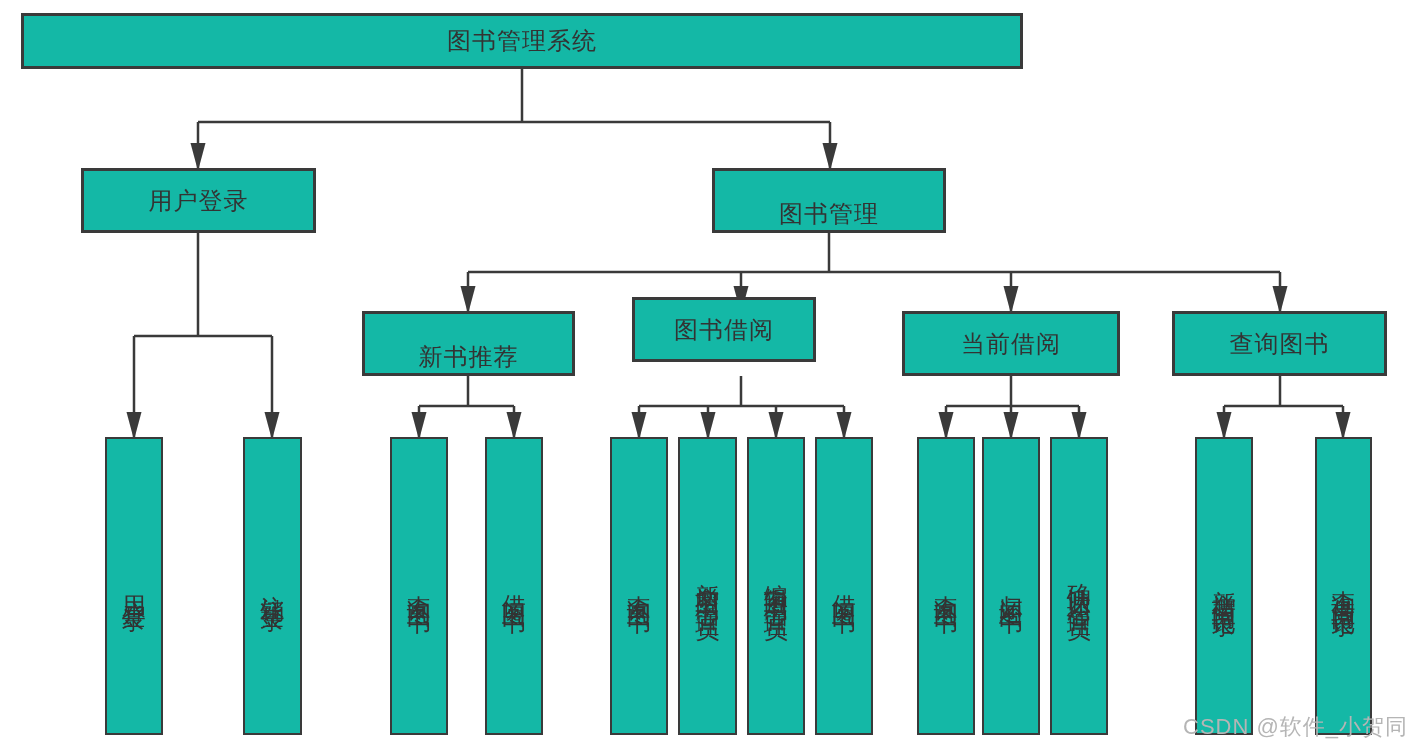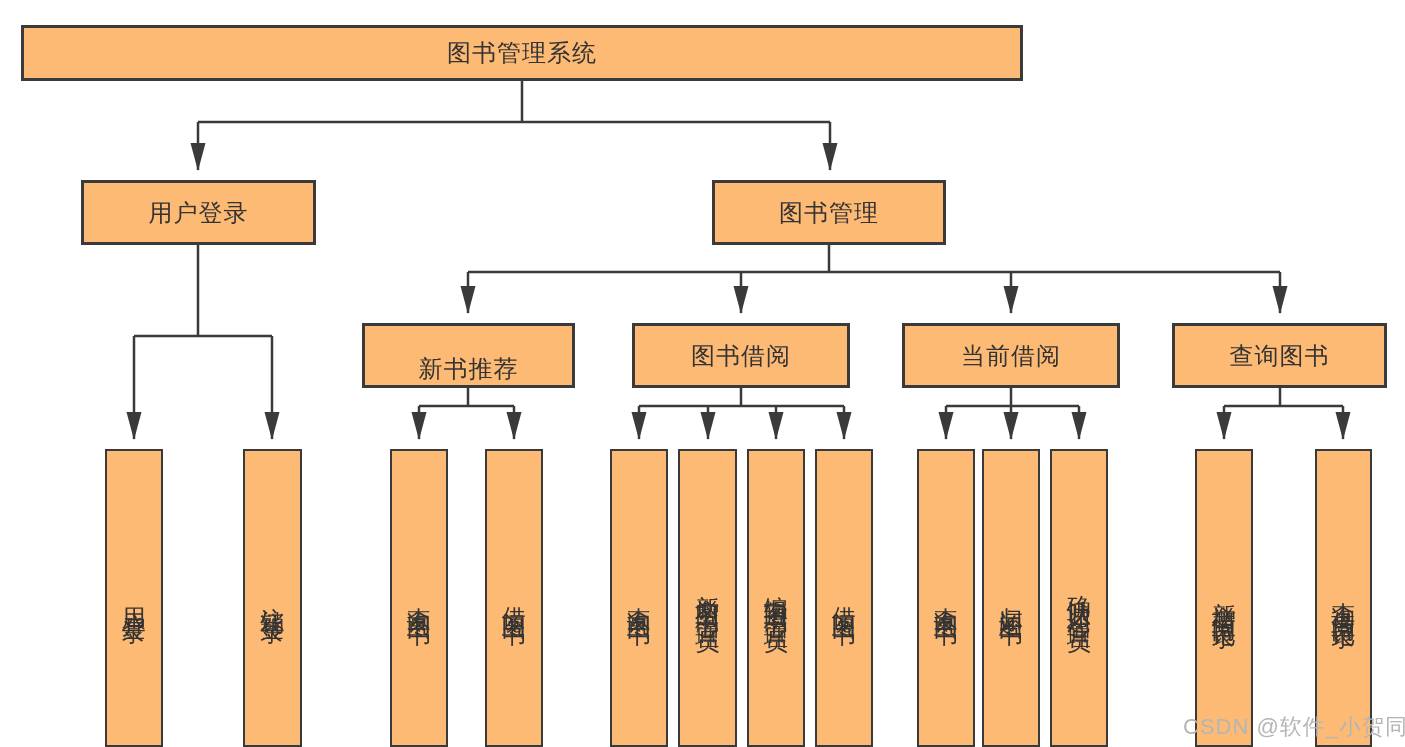--- a/index.html
+++ b/index.html
@@ -23,27 +23,26 @@
     pointer-events: none;
   }
   .ln {
     fill: none;
     stroke: #3a3a3a;
     stroke-width: 2.5;
   }
   .box {
     position: absolute;
     box-sizing: border-box;
-    background: #fdba74;
+    background: #14b8a6;
     border: 3px solid #3a3a3a;
     display: flex;
     align-items: center;
     justify-content: center;
     color: #333333;
-    margin-top: 12px;
   }
   .hlabel {
     font-size: 24px;
     letter-spacing: 1px;
     color: #333333;
     white-space: nowrap;
   }
   .vbox {
     border-width: 2.5px;
   }
@@ -114,28 +113,28 @@
     <line class="ln" x1="1343" y1="406" x2="1343" y2="439" marker-end="url(#arrowhead)"></line>
   </svg>
 
   <div class="box" style="left:21px; top:13px; width:1002px; height:56px;">
     <span class="hlabel">图书管理系统</span>
   </div>
 
   <div class="box" style="left:81px; top:168px; width:235px; height:65px;">
     <span class="hlabel">用户登录</span>
   </div>
-  <div class="box" style="left:712px; top:168px; width:234px; height:65px;">
+  <div class="box" style="left:712px; top:168px; width:234px; height:65px;align-items:flex-end;">
     <span class="hlabel">图书管理</span>
   </div>
 
   <div class="box" style="left:362px; top:311px; width:213px; height:65px;align-items:flex-end;">
     <span class="hlabel">新书推荐</span>
   </div>
-  <div class="box" style="left:632px; top:311px; width:218px; height:65px;align-items:center;">
+  <div class="box" style="left:632px; top:297px; width:184px; height:65px;align-items:center;">
     <span class="hlabel">图书借阅</span>
   </div>
   <div class="box" style="left:902px; top:311px; width:218px; height:65px;">
     <span class="hlabel">当前借阅</span>
   </div>
   <div class="box" style="left:1172px; top:311px; width:215px; height:65px;">
     <span class="hlabel">查询图书</span>
   </div>
 
   <div class="box vbox" style="left:105px; top:437px; width:58px; height:298px;">

